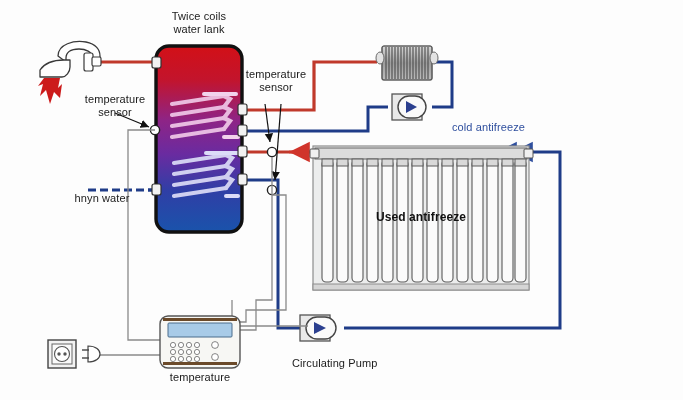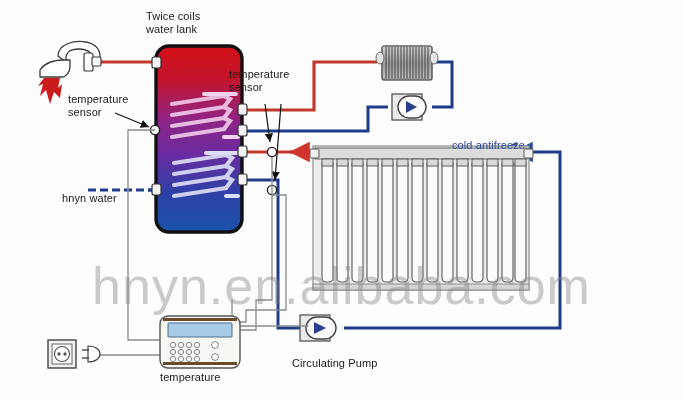--- a/index.html
+++ b/index.html
@@ -22,24 +22,25 @@
     width: 683px;
     height: 400px;
   }
   .lbl {
     position: absolute;
     font-family: "Liberation Sans", sans-serif;
     font-size: 11px;
     color: #1a1a1a;
     line-height: 13px;
     white-space: pre;
+    text-align: center;
     letter-spacing: 0.1px;
   }
   .lbl-hot   { color: #e8604c; }
-  .lbl-cold  { color: #2f4f9e; margin-top: 18px; }
+  .lbl-cold  { color: #2f4f9e; }
   .lbl-bold  { font-weight: bold; color: #111; }
   .lbl-small { font-size: 9px; color: #333; }
 
   #watermark {
     position: absolute;
     left: 0;
     top: 256px;
     width: 683px;
     text-align: center;
     font-family: "Liberation Sans", sans-serif;
@@ -313,21 +314,21 @@
 sensor</div>
 
   <div class="lbl" style="left:229px; top:68px; width:94px;">temperature
 sensor</div>
 
 
   <div class="lbl lbl-cold" style="left:452px; top:121px; width:100px; text-align:left;">cold antifreeze</div>
 
   <div class="lbl" style="left:62px; top:192px; width:80px;">hnyn water</div>
 
+  <div class="lbl lbl-bold" style="left:341px; top:211px; width:160px; font-size:12px;">Used antifreeze</div>
 
 
   <div class="lbl" style="left:292px; top:357px; width:110px; text-align:left;">Circulating Pump</div>
 
   <div class="lbl" style="left:160px; top:371px; width:80px;">temperature</div>
 
-  <div id="watermark">hnyn.en.alibaba.com</div>
 
 </div>
 
 </body></html>

